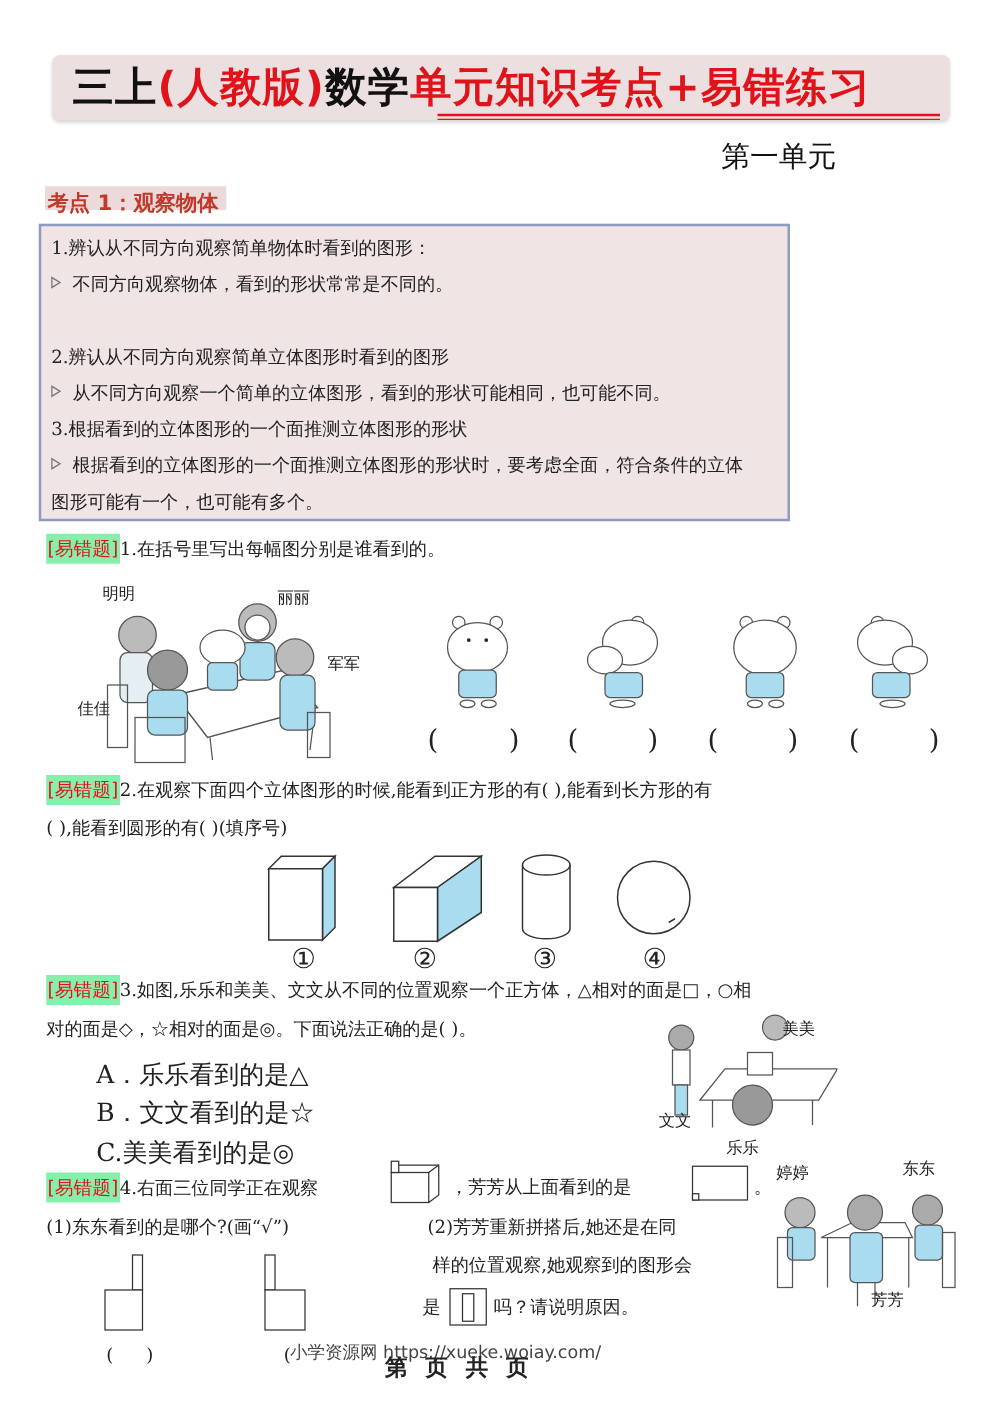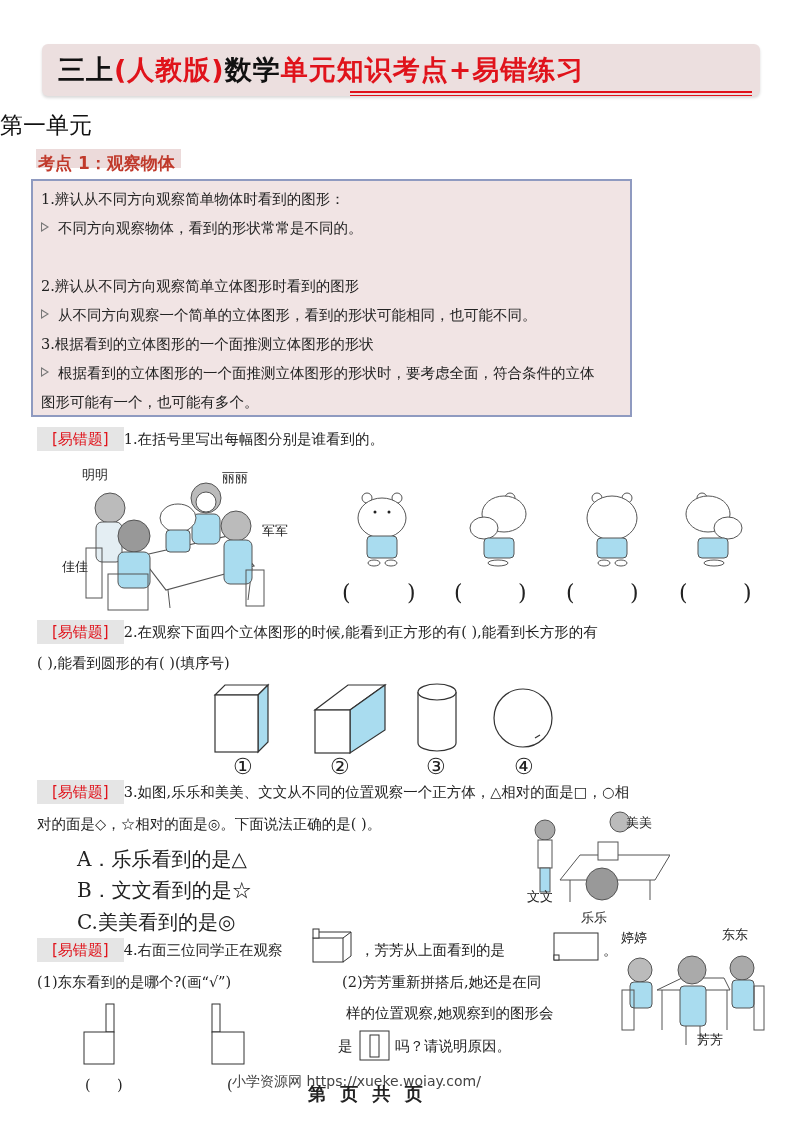--- a/index.html
+++ b/index.html
@@ -1,30 +1,30 @@
 <!DOCTYPE html>
 <html><head>
 <meta charset="utf-8">
 <style>
   html,body{margin:0;padding:0;background:#fff;}
   body{width:793px;height:1122px;position:relative;overflow:hidden;font-family:"DejaVu Serif","Liberation Serif",serif;color:#222;}
   .abs{position:absolute;}
   .banner{left:42px;top:44px;width:718px;height:52px;background:#ecdfdf;border-radius:6px;box-shadow:0 2px 3px rgba(0,0,0,0.15);}
-  .banner-text{left:58px;top:48px;font-family:"DejaVu Sans","Liberation Sans",sans-serif;font-weight:bold;font-size:27px;letter-spacing:1px;white-space:nowrap;line-height:44px;}
+  .banner-text{left:58px;top:48px;font-family:"DejaVu Sans","Liberation Sans",sans-serif;font-weight:bold;font-size:33px;letter-spacing:1px;white-space:nowrap;line-height:44px;}
   .t-black{color:#111;}
   .t-red{color:#e0131b;}
   .ul1{left:350px;top:91px;width:402px;height:2px;background:#e0131b;}
   .ul2{left:350px;top:95px;width:402px;height:1px;background:#e0131b;}
-  .unit-title{left:0;width:669px;top:110px;text-align:left;font-size:23px;font-family:"DejaVu Serif","Liberation Serif",serif;color:#111;}
+  .unit-title{left:0;width:669px;top:110px;text-align:right;font-size:23px;font-family:"DejaVu Serif","Liberation Serif",serif;color:#111;}
   .kp-label{left:36px;top:149px;height:19px;padding:0 6px 0 2px;background:#ecdada;color:#c0392b;font-weight:bold;font-size:17px;line-height:28px;font-family:"DejaVu Sans","Liberation Sans",sans-serif;}
   .kp-box{left:31px;top:179px;width:601px;height:238px;background:#f1e4e4;border:2px solid #8f9ac0;box-sizing:border-box;}
   .kp-line{position:absolute;left:8px;font-size:14.5px;line-height:18px;white-space:nowrap;color:#222;}
   .tri{display:inline-block;width:0;height:0;border-top:5px solid transparent;border-bottom:5px solid transparent;border-left:8px solid #777;margin-right:9px;vertical-align:1px;position:relative;}
   .tri::after{content:"";position:absolute;left:-7px;top:-3px;border-top:3px solid transparent;border-bottom:3px solid transparent;border-left:5px solid #f1e4e4;}
-  .tag{display:inline-block;background:#e5e5e5;color:#e0131b;font-family:"DejaVu Sans","Liberation Sans",sans-serif;font-size:15px;padding:1px 15px;line-height:22px;}
+  .tag{display:inline-block;background:#86efac;color:#e0131b;font-family:"DejaVu Sans","Liberation Sans",sans-serif;font-size:15px;padding:1px 1px;line-height:22px;}
   .q{font-size:14.5px;white-space:nowrap;line-height:24px;}
   .name{font-size:13px;color:#222;}
   .paren{font-size:22px;font-family:"DejaVu Serif",serif;}
   .circ-num{font-size:22px;font-family:"DejaVu Serif",serif;}
   .opt{font-size:20px;white-space:nowrap;}
   .watermark{font-family:"DejaVu Sans","Liberation Sans",sans-serif;font-size:14px;color:#444;white-space:nowrap;}
   .pageno{font-family:"DejaVu Sans","Liberation Sans",sans-serif;font-weight:bold;font-size:18px;letter-spacing:4px;white-space:nowrap;}
 </style>
 </head>
 <body>

